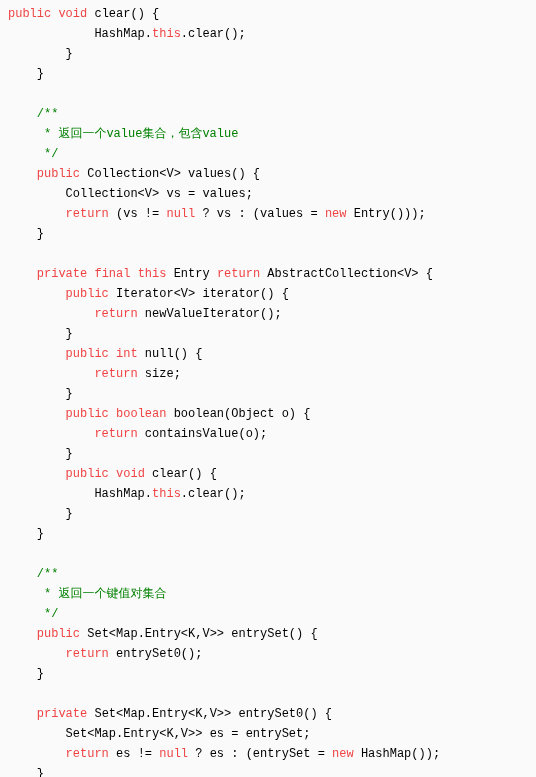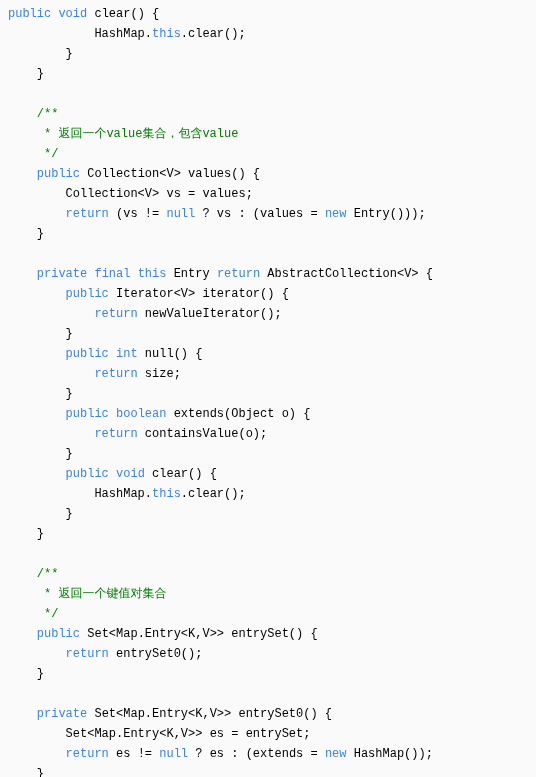--- a/index.html
+++ b/index.html
@@ -11,21 +11,21 @@
     line-height: 20px;
     color: #000;
     width: 536px;
   }
   pre {
     margin: 0;
     padding: 4px 0 4px 8px;
     white-space: pre;
     font-family: "Courier New", Courier, monospace;
   }
-  .kw { color: #3b82f6; }
+  .kw { color: #ef4444; }
   .com { color: #008000; }
 </style>
 </head>
 <body>
 
 <pre id="code"><span><span class="kw">public</span><span> </span><span class="kw">void</span><span> clear() {</span></span>
 <span><span>            HashMap.</span><span class="kw">this</span><span>.clear();</span></span>
 <span><span>        }</span></span>
 <span><span>    }</span></span>
 <span><span></span></span>
@@ -37,35 +37,35 @@
 <span><span>        </span><span class="kw">return</span><span> (vs != </span><span class="kw">null</span><span> ? vs : (values = </span><span class="kw">new</span><span> Entry()));</span></span>
 <span><span>    }</span></span>
 <span><span></span></span>
 <span><span>    </span><span class="kw">private</span><span> </span><span class="kw">final</span><span> </span><span class="kw">this</span><span> Entry </span><span class="kw">return</span><span> AbstractCollection&lt;V&gt; {</span></span>
 <span><span>        </span><span class="kw">public</span><span> Iterator&lt;V&gt; iterator() {</span></span>
 <span><span>            </span><span class="kw">return</span><span> newValueIterator();</span></span>
 <span><span>        }</span></span>
 <span><span>        </span><span class="kw">public</span><span> </span><span class="kw">int</span><span> null() {</span></span>
 <span><span>            </span><span class="kw">return</span><span> size;</span></span>
 <span><span>        }</span></span>
-<span><span>        </span><span class="kw">public</span><span> </span><span class="kw">boolean</span><span> extends(Object o) {</span></span>
+<span><span>        </span><span class="kw">public</span><span> </span><span class="kw">boolean</span><span> boolean(Object o) {</span></span>
 <span><span>            </span><span class="kw">return</span><span> containsValue(o);</span></span>
 <span><span>        }</span></span>
 <span><span>        </span><span class="kw">public</span><span> </span><span class="kw">void</span><span> clear() {</span></span>
 <span><span>            HashMap.</span><span class="kw">this</span><span>.clear();</span></span>
 <span><span>        }</span></span>
 <span><span>    }</span></span>
 <span><span></span></span>
 <span><span class="com">    /**</span></span>
 <span><span class="com">     * 返回一个键值对集合</span></span>
 <span><span class="com">     */</span></span>
 <span><span>    </span><span class="kw">public</span><span> Set&lt;Map.Entry&lt;K,V&gt;&gt; entrySet() {</span></span>
 <span><span>        </span><span class="kw">return</span><span> entrySet0();</span></span>
 <span><span>    }</span></span>
 <span><span></span></span>
 <span><span>    </span><span class="kw">private</span><span> Set&lt;Map.Entry&lt;K,V&gt;&gt; entrySet0() {</span></span>
 <span><span>        Set&lt;Map.Entry&lt;K,V&gt;&gt; es = entrySet;</span></span>
-<span><span>        </span><span class="kw">return</span><span> es != </span><span class="kw">null</span><span> ? es : (extends = </span><span class="kw">new</span><span> HashMap());</span></span>
+<span><span>        </span><span class="kw">return</span><span> es != </span><span class="kw">null</span><span> ? es : (entrySet = </span><span class="kw">new</span><span> HashMap());</span></span>
 <span><span>    }</span></span>
 <span><span></span></span>
 
 
 </pre>
 
 </body></html>

